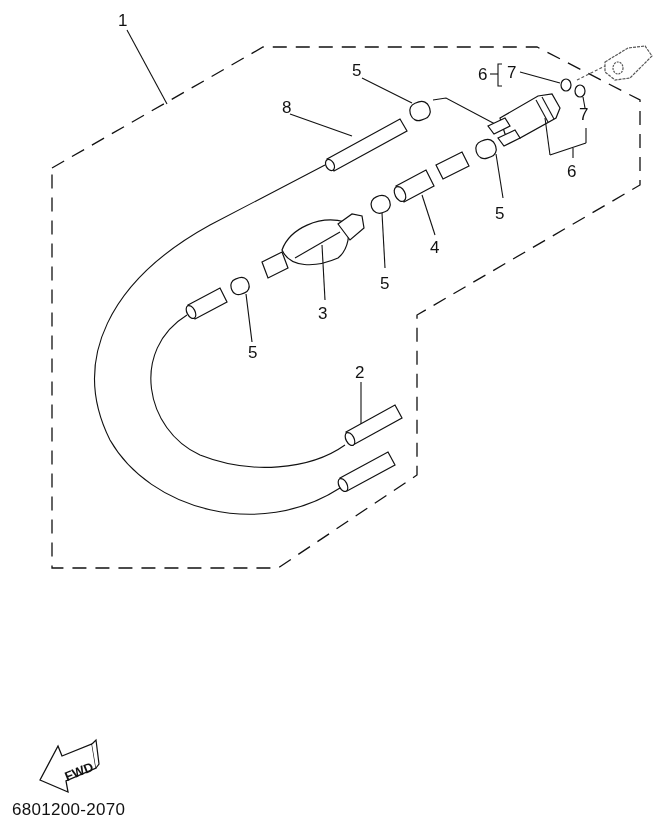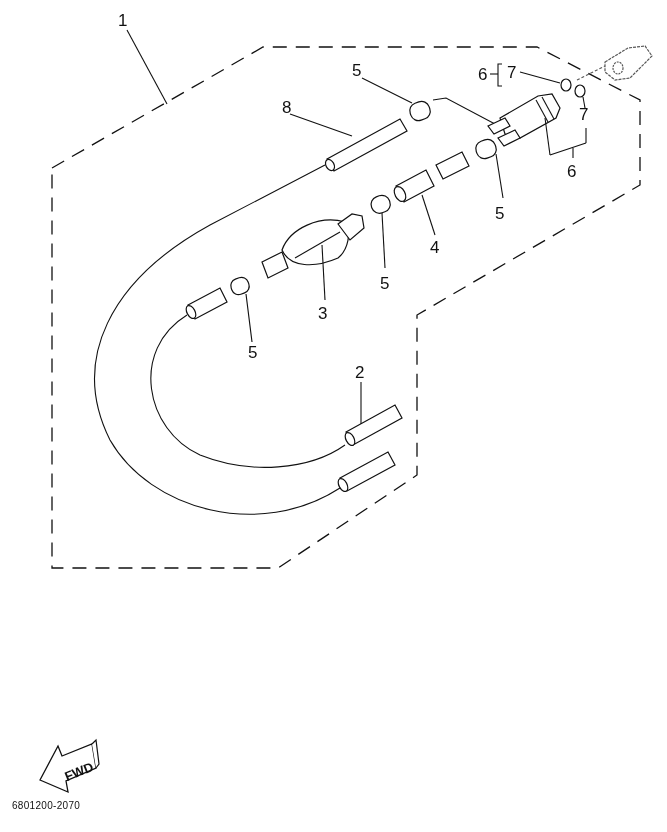--- a/index.html
+++ b/index.html
@@ -1,19 +1,19 @@
 <!DOCTYPE html>
 <html><head>
   <meta charset="utf-8">
   <style>
     html, body { margin: 0; padding: 0; background: #ffffff; }
     body { width: 667px; height: 832px; position: relative; overflow: hidden; font-family: "Liberation Sans", sans-serif; }
     svg.diagram { position: absolute; left: 0; top: 0; }
     .label { font-family: "Liberation Sans", sans-serif; font-size: 17px; fill: #111; }
-    .partno { position: absolute; left: 12px; top: 800px; font-size: 10px; color: #111; font-family: "Liberation Sans", sans-serif; letter-spacing: 0.3px; }
+    .partno { position: absolute; left: 12px; top: 800px; font-size: 17px; color: #111; font-family: "Liberation Sans", sans-serif; letter-spacing: 0.3px; }
     .ln { stroke: #111; stroke-width: 1.1; fill: none; }
     .part { stroke: #111; stroke-width: 1.2; fill: #fff; }
     .dash { stroke: #111; stroke-width: 1.3; fill: none; stroke-dasharray: 14 9; }
   </style>
 </head>
 <body>
 
 <svg class="diagram" width="667" height="832" viewBox="0 0 667 832" xmlns="http://www.w3.org/2000/svg">
 
   <path class="dash" d="M 52 168 L 263 47 L 537 47 L 640 100 L 640 185 L 417 315 L 417 475 L 278 568 L 52 568 Z"></path>

